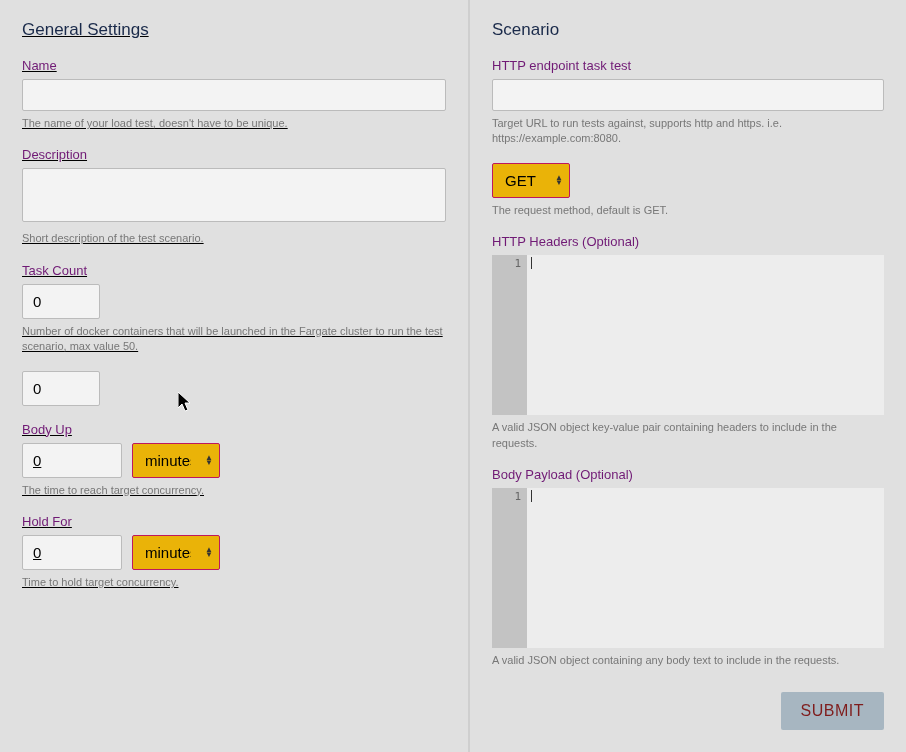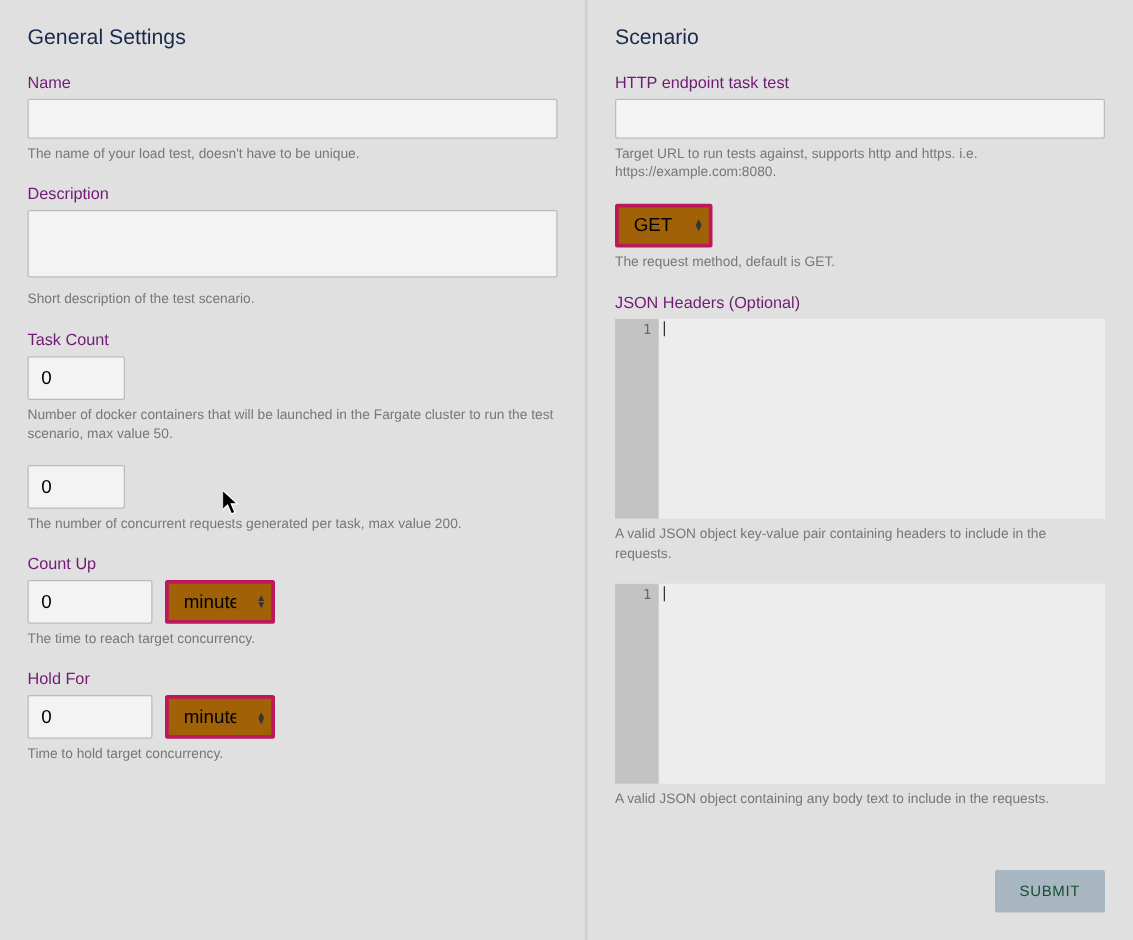--- a/index.html
+++ b/index.html
@@ -17,20 +17,21 @@
     .container {
       display: flex;
       height: 100%;
     }
     .panel {
       padding: 20px 22px;
     }
     .panel-left {
       width: 470px;
       border-right: 2px solid #cfcfcf;
+      text-decoration: underline;
     }
     .panel-right {
       flex: 1;
       position: relative;
       border-radius: 12px;
     }
     .section-title {
       font-size: 17px;
       font-weight: 400;
       color: #1a2a4a;
@@ -87,22 +88,22 @@
       width: 100px;
     }
     .select-wrapper {
       position: relative;
       display: inline-block;
     }
     .select {
       appearance: none;
       -webkit-appearance: none;
       height: 35px;
-      border: 3px solid #be185d;
-      background: #a16207;
+      border: 1px solid #be185d;
+      background: #eab308;
       padding: 6px 28px 6px 12px;
       font-size: 15px;
       font-family: inherit;
       border-radius: 2px;
       cursor: pointer;
     }
     .select-method {
       width: 78px;
     }
     .select-unit {
@@ -152,24 +153,24 @@
       height: 12px;
       display: inline-block;
     }
     .submit-row {
       position: absolute;
       right: 22px;
       bottom: 22px;
     }
     .submit-btn {
       background: #a7b6c1;
-      color: #14532d;
+      color: #7f1d1d;
       border: none;
       padding: 10px 20px;
-      font-size: 12px;
+      font-size: 16px;
       letter-spacing: 0.5px;
       cursor: pointer;
       border-radius: 2px;
       font-weight: 500;
     }
     .cursor-pointer {
       position: absolute;
       left: 178px;
       top: 392px;
       pointer-events: none;
@@ -197,25 +198,24 @@
     </div>
 
     <div class="field">
       <label class="field-label">Task Count</label>
       <input type="text" class="input-number" value="0" style="">
       <div class="field-help">Number of docker containers that will be launched in the Fargate cluster to run the test scenario, max value 50.</div>
     </div>
 
     <div class="field">
       <input type="text" class="input-number" value="0" style="">
-      <div class="field-help">The number of concurrent requests generated per task, max value 200.</div>
-    </div>
-
-    <div class="field">
-      <label class="field-label">Count Up</label>
+    </div>
+
+    <div class="field">
+      <label class="field-label">Body Up</label>
       <div class="row">
         <input type="text" class="input-number input-number-wide" value="0" style="">
         <div class="select-wrapper">
           <select class="select select-unit">
             <option>minutes</option>
           </select>
           <div class="select-arrows">
               <span>▲</span>
               <span>▼</span>
             </div>
@@ -262,31 +262,32 @@
         </select>
         <div class="select-arrows">
             <span>▲</span>
             <span>▼</span>
           </div>
       </div>
       <div class="field-help">The request method, default is GET.</div>
     </div>
 
     <div class="field">
-      <label class="field-label">JSON Headers (Optional)</label>
+      <label class="field-label">HTTP Headers (Optional)</label>
       <div class="code-editor">
         <div class="code-gutter">
           <div>1</div>
         </div>
         <div class="code-content"><span class="code-cursor"></span></div>
       </div>
       <div class="field-help">A valid JSON object key-value pair containing headers to include in the requests.</div>
     </div>
 
     <div class="field">
+      <label class="field-label">Body Payload (Optional)</label>
       <div class="code-editor">
         <div class="code-gutter">
           <div>1</div>
         </div>
         <div class="code-content"><span class="code-cursor"></span></div>
       </div>
       <div class="field-help">A valid JSON object containing any body text to include in the requests.</div>
     </div>
 
     <div class="submit-row">

